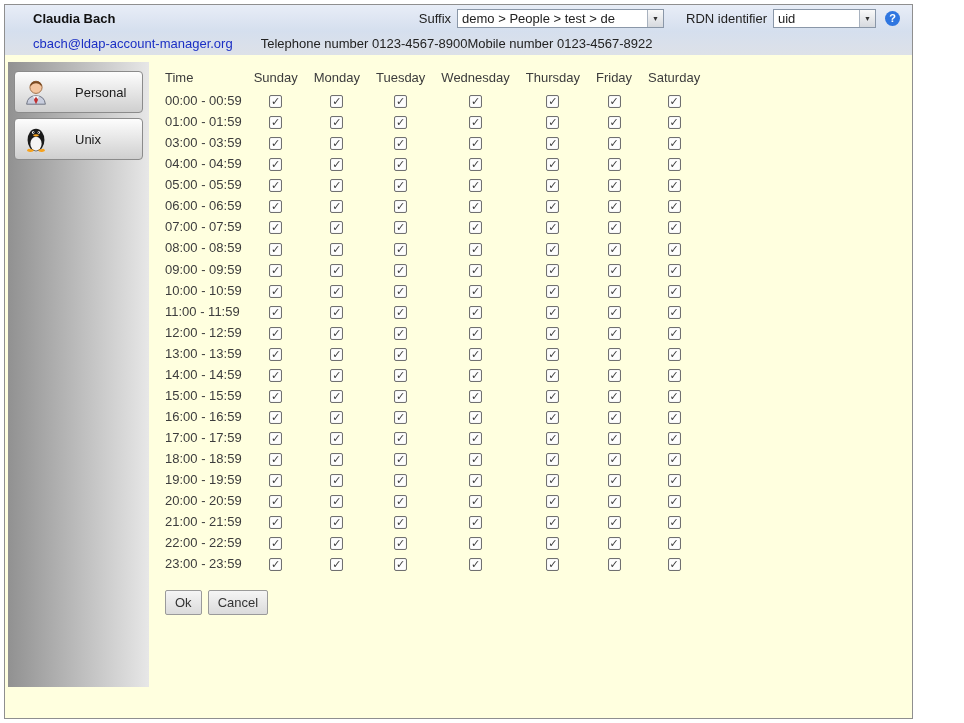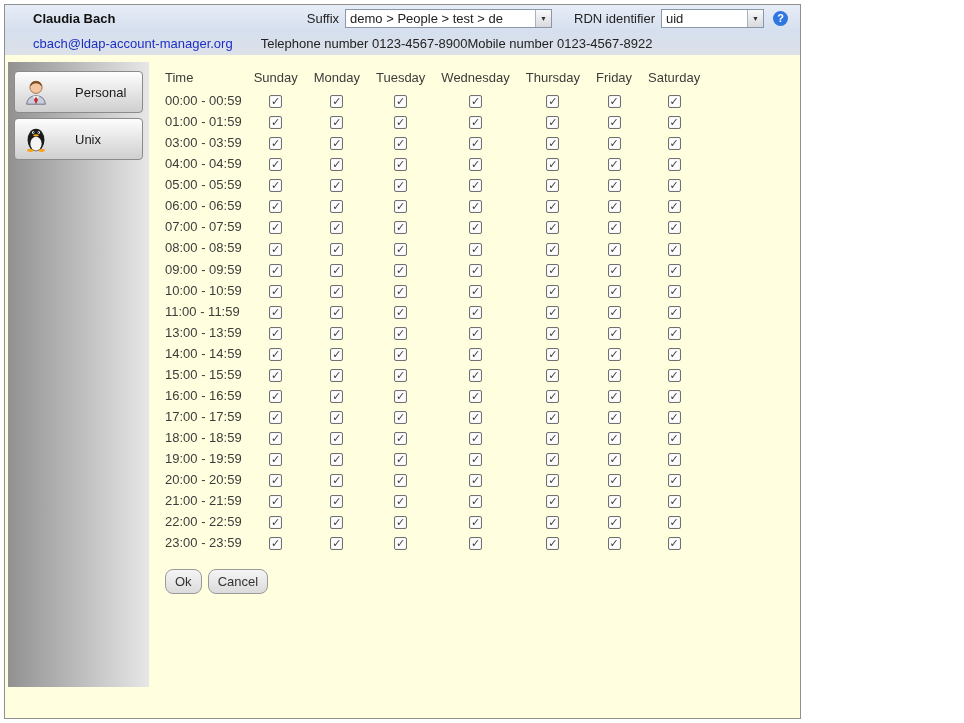--- a/index.html
+++ b/index.html
@@ -6,21 +6,21 @@
   html, body { margin: 0; padding: 0; }
   body {
     width: 964px; height: 723px; overflow: hidden;
     background: #ffffff;
     font-family: "Liberation Sans", "DejaVu Sans", sans-serif;
     font-size: 13px; color: #222;
     position: relative;
   }
   .frame {
     position: absolute; left: 4px; top: 4px;
-    width: 797px; height: 715px;
+    width: 909px; height: 715px;
     border: 1px solid #8f8f8f;
     background: #0369a1;
     overflow: hidden;
   }
   
   .topbar {
     height: 26px;
     background: linear-gradient(#e8edf7, #d5dfee);
     display: flex; align-items: center;
     padding: 0 12px;
@@ -100,21 +100,21 @@
     display: inline-block; width: 13px; height: 13px;
     border: 1px solid #707070; border-radius: 2px;
     background: #fdfdfd;
     font-size: 11px; line-height: 11px; text-align: center;
     color: #3a3a3a; cursor: pointer;
     box-shadow: inset 0 0 1px #c0c0c0;
     vertical-align: middle;
   }
   .buttons { margin-top: 16px; display: flex; gap: 6px; }
   .btn {
-    border: 1px solid #9a9a9a; border-radius: 8px;
+    border: 1px solid #9a9a9a; border-radius: 2px;
     background: linear-gradient(#f5f5f5, #dbdbdb);
     padding: 4px 9px; font-size: 13px; color: #333;
     font-family: inherit; cursor: pointer;
   }
 </style>
 </head>
 <body>
 
 <div class="frame">
 
@@ -293,20 +293,30 @@
               <td class="time-col">11:00 - 11:59</td>
               <td class="check-col"><span class="checkbox checked">✓</span></td>
               <td class="check-col"><span class="checkbox checked">✓</span></td>
               <td class="check-col"><span class="checkbox checked">✓</span></td>
               <td class="check-col"><span class="checkbox checked">✓</span></td>
               <td class="check-col"><span class="checkbox checked">✓</span></td>
               <td class="check-col"><span class="checkbox checked">✓</span></td>
               <td class="check-col"><span class="checkbox checked">✓</span></td>
             </tr>
             <tr>
+              <td class="time-col">12:00 - 12:59</td>
+              <td class="check-col"><span class="checkbox checked">✓</span></td>
+              <td class="check-col"><span class="checkbox checked">✓</span></td>
+              <td class="check-col"><span class="checkbox checked">✓</span></td>
+              <td class="check-col"><span class="checkbox checked">✓</span></td>
+              <td class="check-col"><span class="checkbox checked">✓</span></td>
+              <td class="check-col"><span class="checkbox checked">✓</span></td>
+              <td class="check-col"><span class="checkbox checked">✓</span></td>
+            </tr>
+            <tr>
               <td class="time-col">13:00 - 13:59</td>
               <td class="check-col"><span class="checkbox checked">✓</span></td>
               <td class="check-col"><span class="checkbox checked">✓</span></td>
               <td class="check-col"><span class="checkbox checked">✓</span></td>
               <td class="check-col"><span class="checkbox checked">✓</span></td>
               <td class="check-col"><span class="checkbox checked">✓</span></td>
               <td class="check-col"><span class="checkbox checked">✓</span></td>
               <td class="check-col"><span class="checkbox checked">✓</span></td>
             </tr>
             <tr>

